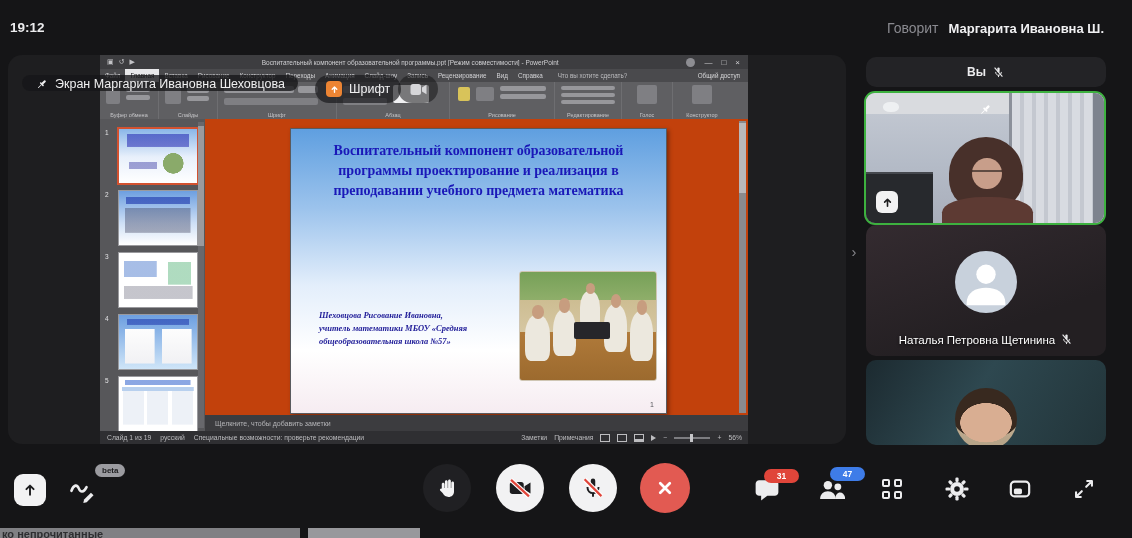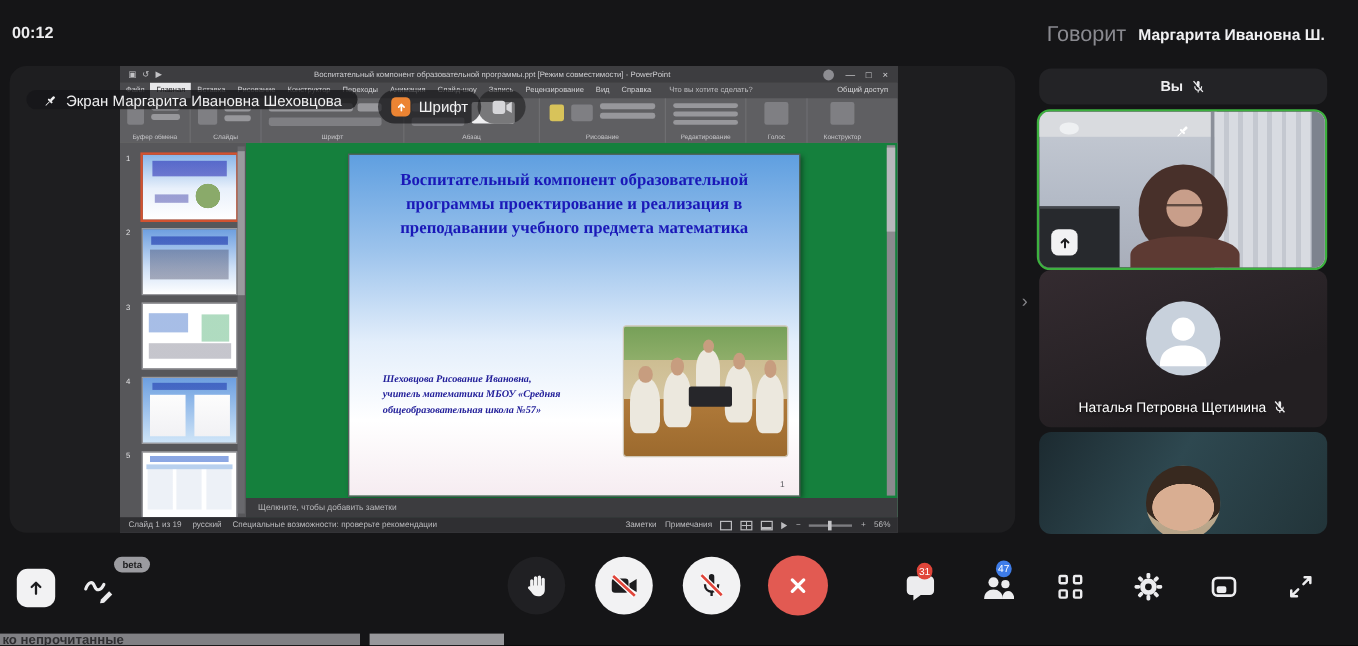--- a/index.html
+++ b/index.html
@@ -3,21 +3,21 @@
 <meta charset="utf-8">
 <style>
   html,body{margin:0;padding:0;background:#000;}
   .app{position:relative;width:1132px;height:538px;background:#151517;overflow:hidden;
        font-family:"Liberation Sans",sans-serif;color:#ececee;}
   .abs{position:absolute;}
 
   
   .time{left:10px;top:20px;font-size:13.5px;font-weight:bold;color:#ececee;}
   .top-right{right:28px;top:12px;height:32px;display:flex;align-items:center;gap:10px;}
-  .speaking-prefix{color:#8a8a90;font-size:18px;}
+  .speaking-prefix{color:#8a8a90;font-size:14px;}
   .speaker-name{color:#f0f0f2;font-size:13px;font-weight:600;}
   .link-btn{display:flex;align-items:center;gap:7px;background:#29292c;border-radius:10px;
             height:32px;padding:0 14px;font-size:13.5px;color:#e8e8ea;cursor:pointer;}
 
   
   .stage{left:8px;top:55px;width:838px;height:389px;background:#1e1e20;border-radius:14px;}
   .chevron{left:846px;top:240px;width:16px;height:24px;color:#86868b;font-size:15px;
            line-height:24px;text-align:center;cursor:pointer;}
 
   
@@ -59,21 +59,21 @@
 
   .ppt-body{left:0;top:64px;width:648px;height:312px;background:#77787b;overflow:hidden;}
   .thumbpanel{left:0;top:0;width:105px;height:312px;background:#57575a;}
   .thumbnum{position:absolute;left:5px;width:10px;font-size:6.5px;color:#e2e2e4;}
   .thumb{position:absolute;left:18px;width:78px;height:54px;background:#fff;
          border:1px solid #9a9a9e;cursor:pointer;}
   .thumb.sel{border:2px solid #d35230;margin-left:-1px;margin-top:-1px;}
   .tscroll{position:absolute;right:1px;top:3px;width:6px;height:306px;background:#68686c;}
   .tscroll .th{position:absolute;left:0;width:6px;top:4px;height:120px;background:#9a9a9e;}
 
-  .canvas{left:105px;top:0;width:543px;height:356px;background:#15803d;}
+  .canvas{left:105px;top:0;width:543px;height:356px;background:#c2410c;}
   .cscroll{position:absolute;right:2px;top:2px;width:7px;height:292px;background:#8a8a8e;}
   .cscroll .th{position:absolute;left:0;width:7px;top:2px;height:70px;background:#b8b8bc;}
 
   
   .slide{position:absolute;left:85px;top:9px;width:375px;height:284px;
          background:linear-gradient(180deg,#5f9fe0 0%,#9cc3ec 28%,#e3eefb 55%,#ffffff 78%,#f6ecf1 100%);
          border:1px solid #5a5a5e;box-shadow:2px 2px 4px rgba(0,0,0,.35);}
   .slide-title{position:absolute;left:0;right:0;top:12px;padding:0 24px;text-align:center;
          font-family:"Liberation Serif",serif;font-weight:bold;font-size:14px;line-height:1.42;
          color:#1a18b8;}
@@ -173,37 +173,37 @@
   .btn-cam{left:496px;top:464px;width:48px;height:48px;background:#f2f2f3;}
   .btn-mic{left:569px;top:464px;width:48px;height:48px;background:#f2f2f3;}
   .btn-end{left:640px;top:463px;width:50px;height:50px;background:#e25a52;}
   .btn-share{left:14px;top:474px;width:32px;height:32px;border-radius:9px;background:#f2f2f3;
              display:flex;align-items:center;justify-content:center;cursor:pointer;}
   .btn-pen{left:69px;top:477px;width:26px;height:26px;cursor:pointer;}
   .beta{left:95px;top:464px;background:#9b9ba0;color:#1d1d1f;font-size:8px;font-weight:bold;
         border-radius:8px;padding:2px 7px;}
   .icon-btn{width:36px;height:36px;display:flex;align-items:center;justify-content:center;cursor:pointer;}
   .badge{position:absolute;min-width:13px;height:14px;border-radius:8px;color:#fff;font-size:8.5px;
-         font-weight:normal;display:flex;align-items:center;justify-content:center;padding:0 0;z-index:4;}
+         font-weight:bold;display:flex;align-items:center;justify-content:center;padding:0 11px;z-index:4;}
   .badge-chat{left:764px;top:469px;background:#e0453a;}
   .badge-people{left:830px;top:467px;background:#3e7ce8;}
   .grid-ic{display:grid;grid-template-columns:8px 8px;grid-template-rows:8px 8px;gap:3.5px;}
   .grid-ic i{border:2px solid #ececee;border-radius:2px;}
 
   
   .strip1{left:0;top:528px;width:300px;height:10px;background:#808084;overflow:hidden;}
   .strip1 span{position:absolute;left:2px;top:0px;font-size:11px;font-weight:bold;color:#2e2e31;}
   .strip2{left:308px;top:528px;width:112px;height:10px;background:#98989c;}
 </style>
 </head>
 <body>
 
 <div class="app">
 
-  <div class="abs time">00:12</div>
+  <div class="abs time">19:12</div>
   <div class="abs top-right">
     <span class="speaking-prefix">Говорит</span>
     <span class="speaker-name">Маргарита Ивановна Ш.</span>
   </div>
 
   <div class="abs stage"></div>
 
   <div class="abs ppt">
     <div class="abs ppt-titlebar">
       <span class="qa">

